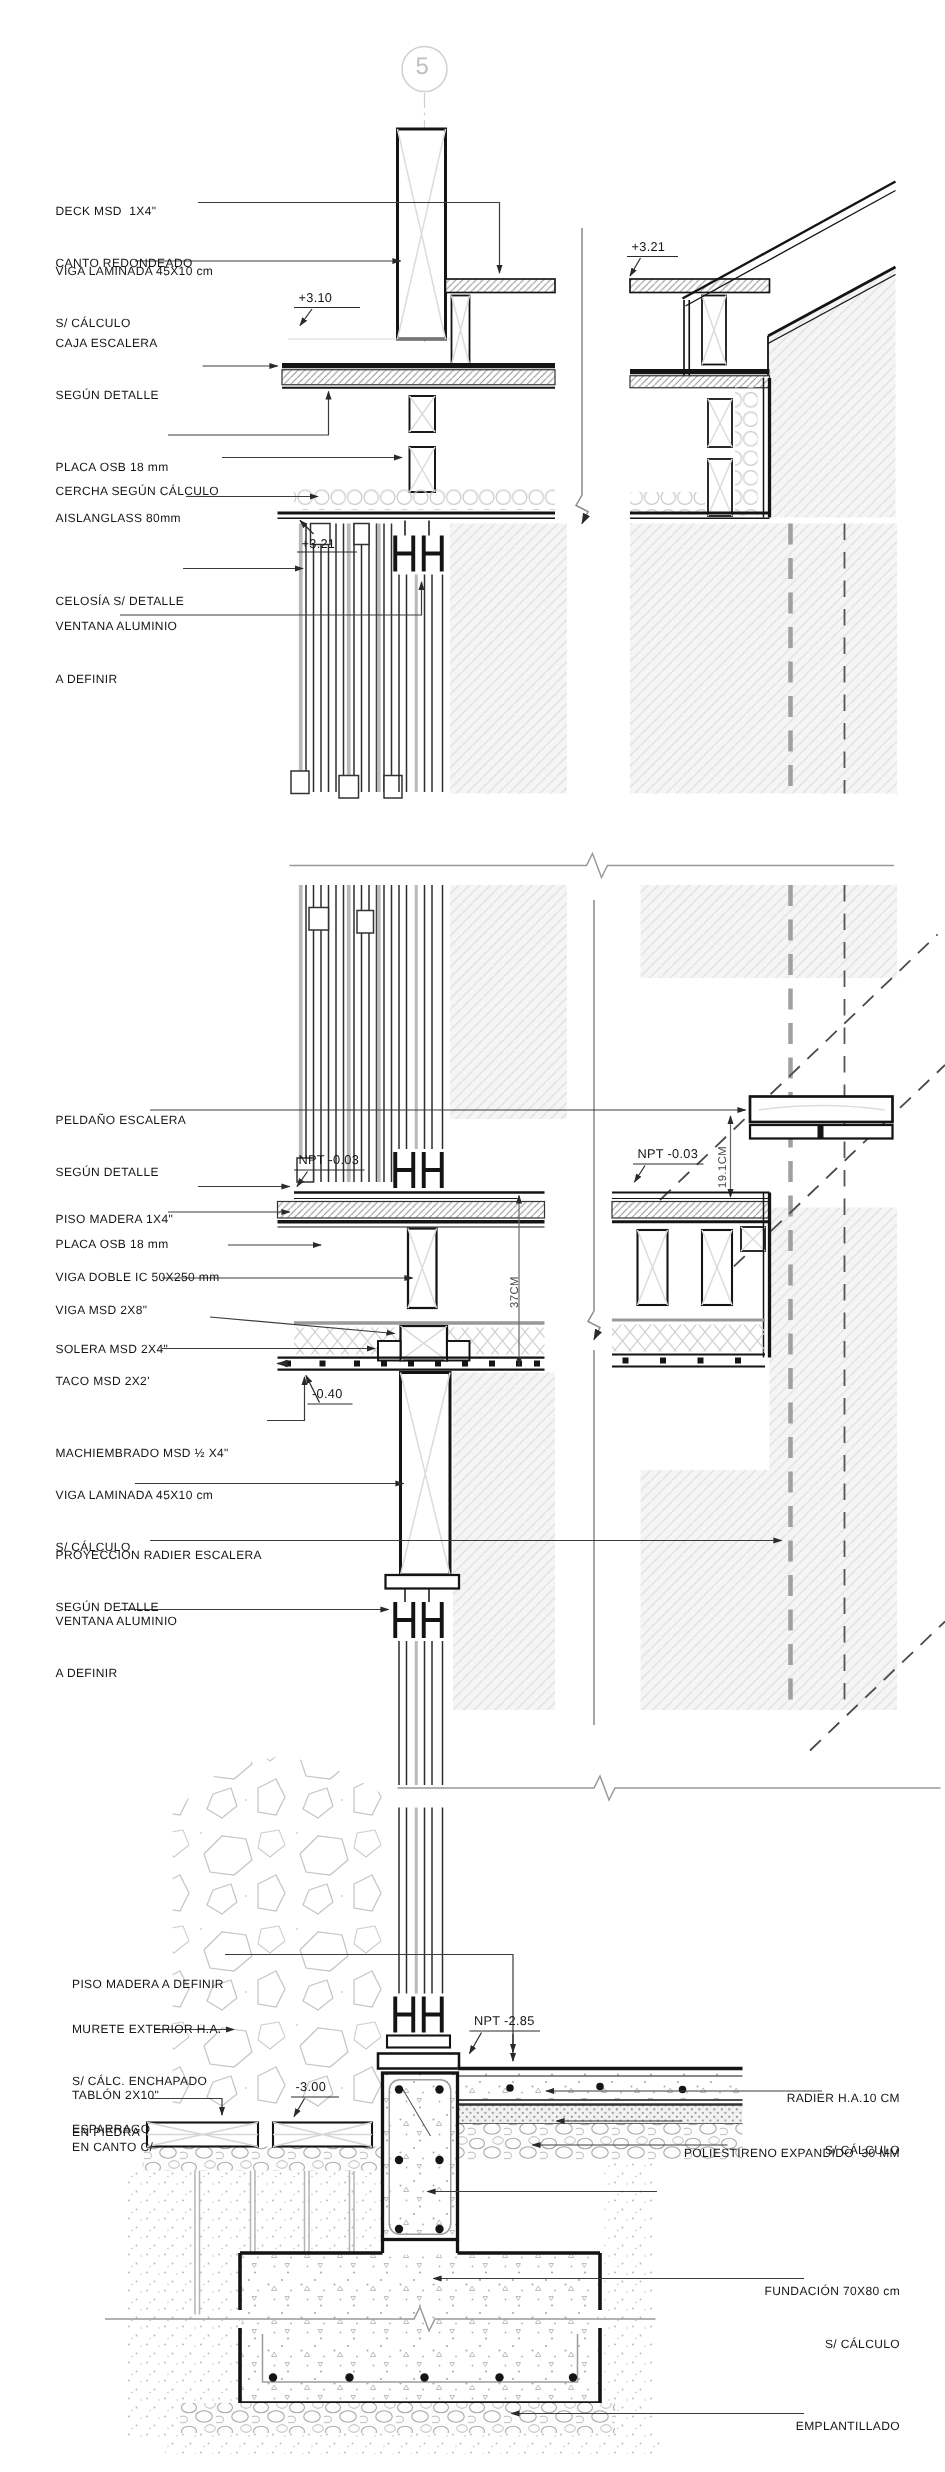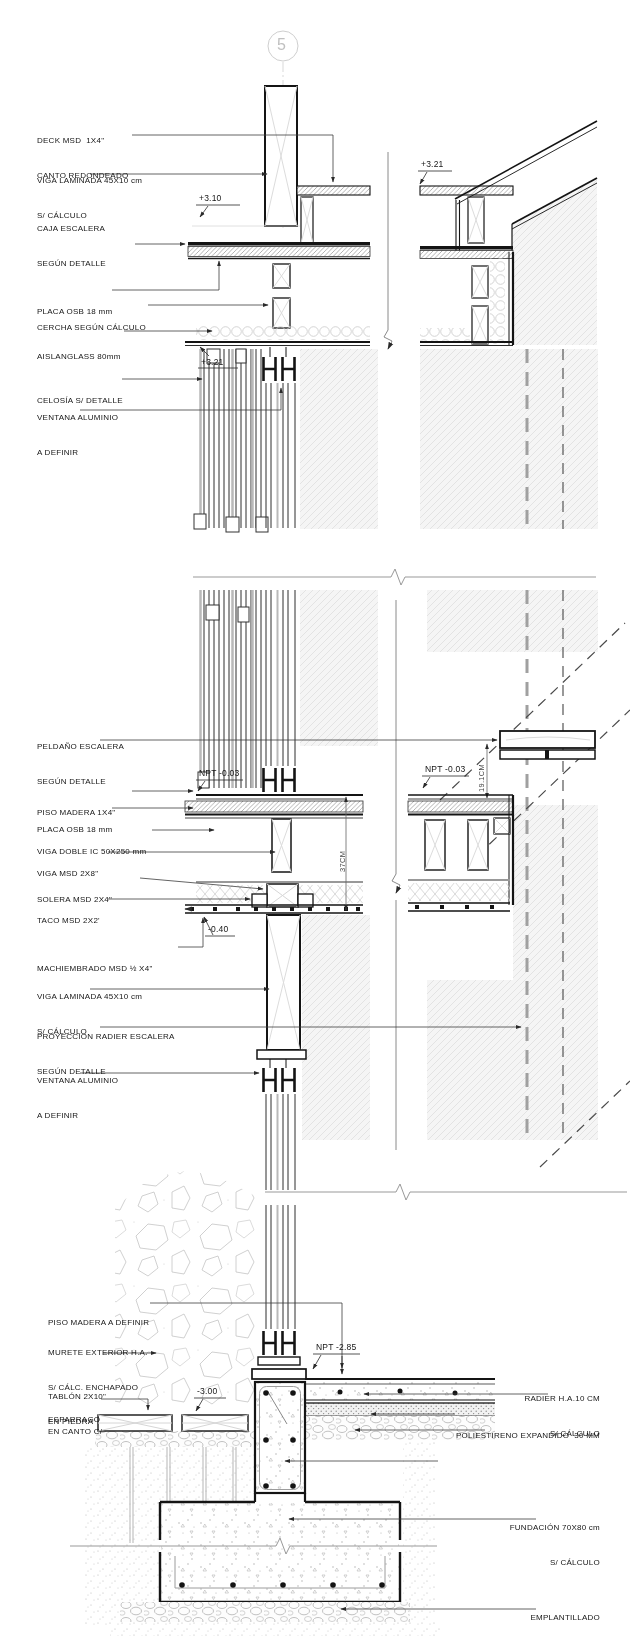--- a/index.html
+++ b/index.html
@@ -414,21 +414,21 @@
 <div class="lbl" style="left:37px;top:200px;">
   <span>CAJA ESCALERA</span>
   <span>SEGÚN DETALLE</span>
 </div>
 <div class="lbl" style="left:37px;top:283px;">
   <span>PLACA OSB 18 mm</span>
 </div>
 <div class="lbl" style="left:37px;top:299px;">
   <span>CERCHA SEGÚN CÁLCULO</span>
 </div>
-<div class="lbl" style="left:37px;top:328px;">
+<div class="lbl" style="left:37px;top:317px;">
   <span>AISLANGLASS 80mm</span>
 </div>
 <div class="lbl" style="left:37px;top:372px;">
   <span>CELOSÍA S/ DETALLE</span>
 </div>
 <div class="lbl" style="left:37px;top:389px;">
   <span>VENTANA ALUMINIO</span>
   <span>A DEFINIR</span>
 </div>
 

